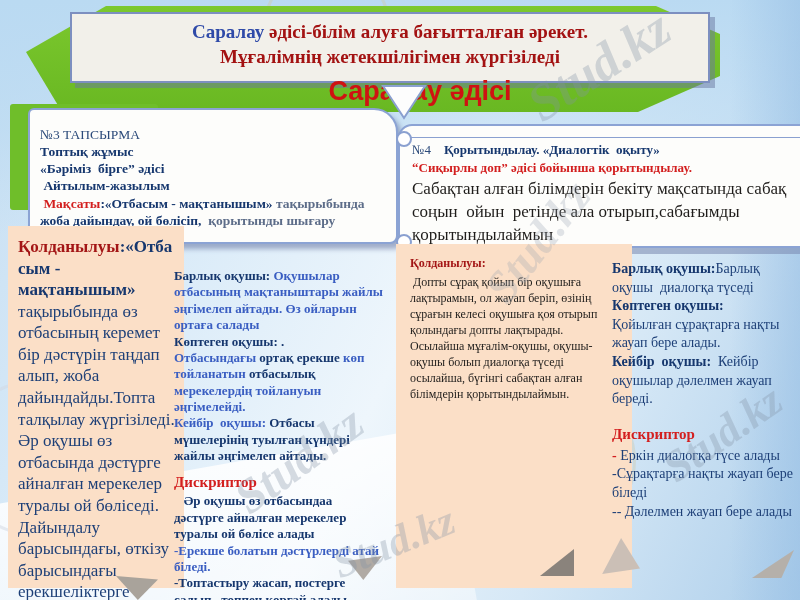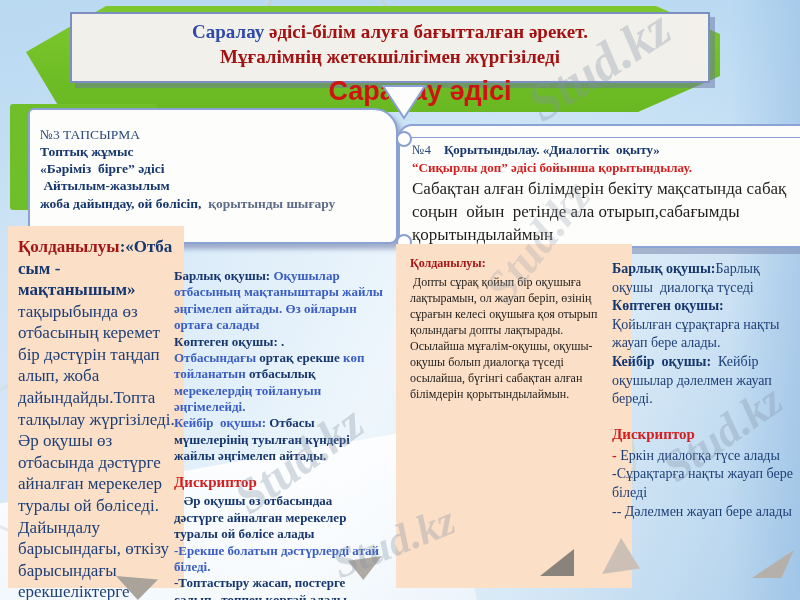--- a/index.html
+++ b/index.html
@@ -116,20 +116,21 @@
   <svg class="down-arrow" width="46" height="36">
     <polygon points="2,2 44,2 23,34" fill="#fdfdfd" stroke="#8aa0d0" stroke-width="2"></polygon>
   </svg>
 
   <div class="box task3">
     <div>
         <div class="para "><span class="run navy-l">№3 ТАПСЫРМА</span></div>
         <div class="para "><span class="run navy-b">Топтық жұмыс</span></div>
         <div class="para "><span class="run navy-b">«Бәріміз  бірге” әдісі</span></div>
         <div class="para "><span class="run navy-b"> Айтылым-жазылым</span></div>
+        <div class="para "><span class="run navy-b"> </span><span class="run red-b">Мақсаты</span><span class="run navy-b">:«Отбасым - мақтанышым» </span><span class="run gray-b">тақырыбында</span></div>
         <div class="para "><span class="run navy-b">жоба дайындау, ой бөлісіп,  </span><span class="run gray-b">қорытынды шығару</span></div>
       </div>
     <div class="curl" style="left:-3px;bottom:-4px;"></div>
   </div>
 
   <div class="box task4">
     <div class="task4-tab"></div>
     <div>
         <div class="para "><span class="run navy-l">№4    </span><span class="run navy-b">Қорытындылау. «Диалогтік  оқыту»</span></div>
         <div class="para "><span class="run red-b">“Сиқырлы доп” әдісі бойынша қорытындылау.</span></div>

